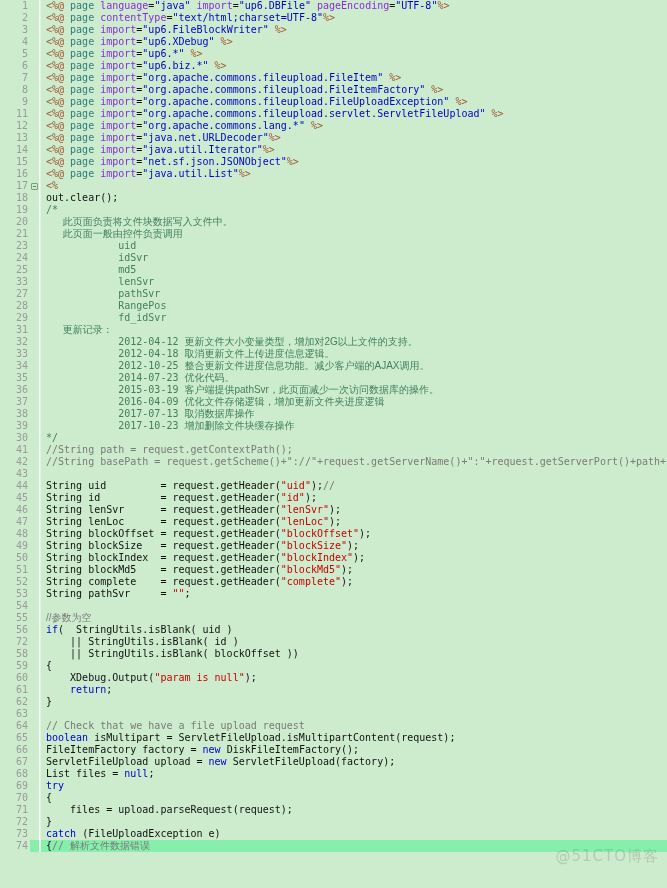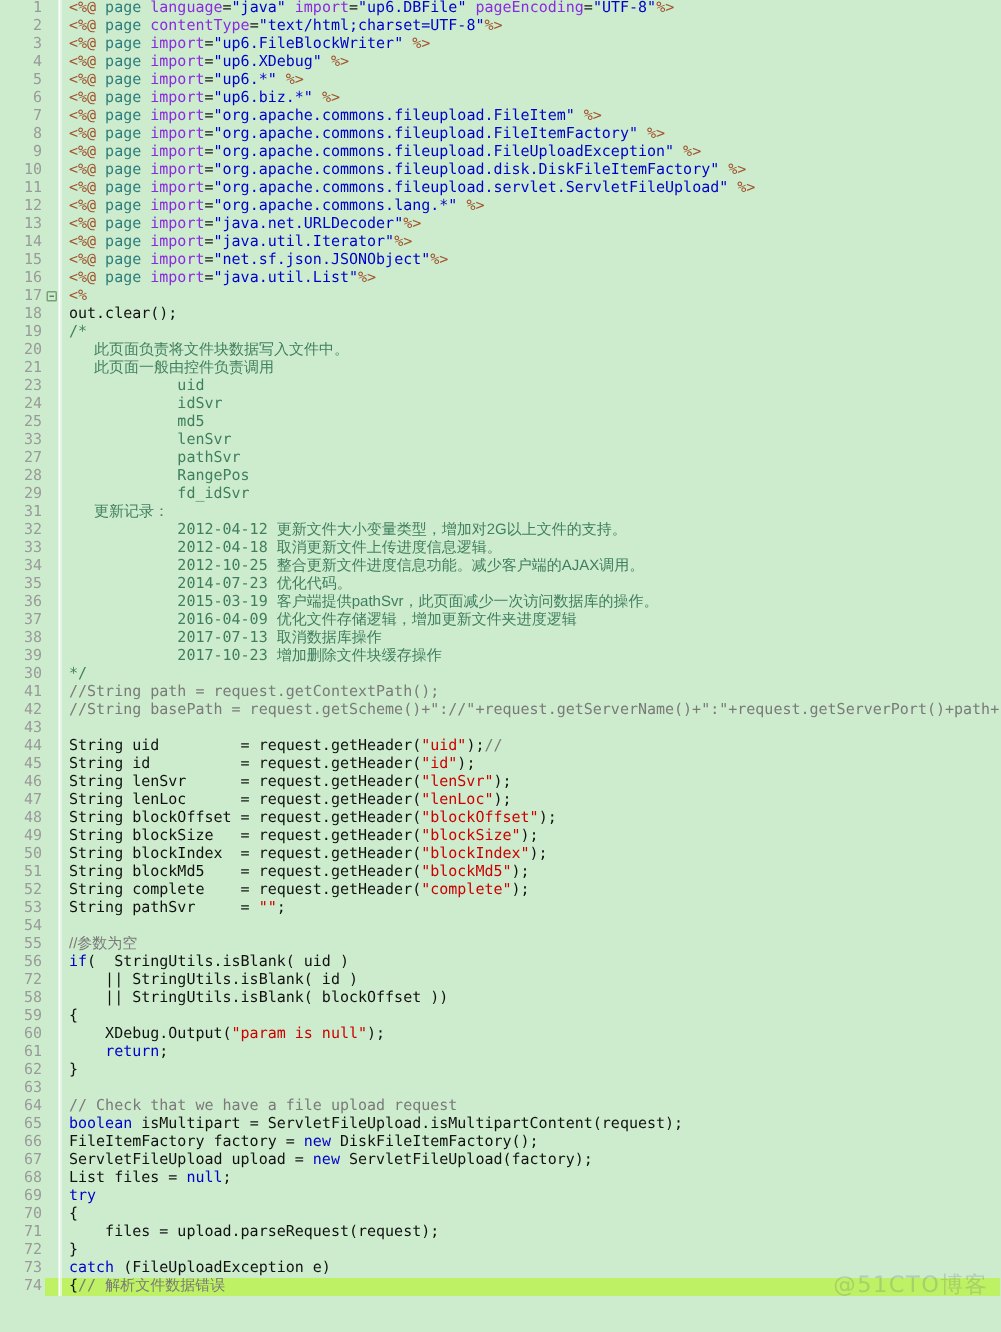--- a/index.html
+++ b/index.html
@@ -16,21 +16,21 @@
   }
   .code-lines { position:relative; }
   .line {
     display:flex;
     align-items:flex-start;
     height:12px;
     line-height:12px;
     white-space:pre;
     font-size:10px;
   }
-  .line.current { background:#bef264; }
+  .line.current { background:#86efac; }
   .gutter {
     width:30px;
     min-width:30px;
     text-align:right;
     padding-right:2px;
     color:#9a9a9a;
     font-size:10px;
     line-height:12px;
     background:#cdeccd;
     user-select:none;
@@ -103,21 +103,20 @@
   <div class="code-lines">
       <div class="line"><div class="gutter">1</div><div class="fold"></div><div class="sep"></div><div class="txt"><span class="tg">&lt;%@</span><span class="dir"> page </span><span class="att">language</span><span class="pln">=</span><span class="str">"java"</span><span class="att"> import</span><span class="pln">=</span><span class="str">"up6.DBFile"</span><span class="att"> pageEncoding</span><span class="pln">=</span><span class="str">"UTF-8"</span><span class="tg">%&gt;</span></div></div>
       <div class="line"><div class="gutter">2</div><div class="fold"></div><div class="sep"></div><div class="txt"><span class="tg">&lt;%@</span><span class="dir"> page </span><span class="att">contentType</span><span class="pln">=</span><span class="str">"text/html;charset=UTF-8"</span><span class="tg">%&gt;</span></div></div>
       <div class="line"><div class="gutter">3</div><div class="fold"></div><div class="sep"></div><div class="txt"><span class="tg">&lt;%@</span><span class="dir"> page </span><span class="att">import</span><span class="pln">=</span><span class="str">"up6.FileBlockWriter"</span><span class="tg"> %&gt;</span></div></div>
       <div class="line"><div class="gutter">4</div><div class="fold"></div><div class="sep"></div><div class="txt"><span class="tg">&lt;%@</span><span class="dir"> page </span><span class="att">import</span><span class="pln">=</span><span class="str">"up6.XDebug"</span><span class="tg"> %&gt;</span></div></div>
       <div class="line"><div class="gutter">5</div><div class="fold"></div><div class="sep"></div><div class="txt"><span class="tg">&lt;%@</span><span class="dir"> page </span><span class="att">import</span><span class="pln">=</span><span class="str">"up6.*"</span><span class="tg"> %&gt;</span></div></div>
       <div class="line"><div class="gutter">6</div><div class="fold"></div><div class="sep"></div><div class="txt"><span class="tg">&lt;%@</span><span class="dir"> page </span><span class="att">import</span><span class="pln">=</span><span class="str">"up6.biz.*"</span><span class="tg"> %&gt;</span></div></div>
       <div class="line"><div class="gutter">7</div><div class="fold"></div><div class="sep"></div><div class="txt"><span class="tg">&lt;%@</span><span class="dir"> page </span><span class="att">import</span><span class="pln">=</span><span class="str">"org.apache.commons.fileupload.FileItem"</span><span class="tg"> %&gt;</span></div></div>
       <div class="line"><div class="gutter">8</div><div class="fold"></div><div class="sep"></div><div class="txt"><span class="tg">&lt;%@</span><span class="dir"> page </span><span class="att">import</span><span class="pln">=</span><span class="str">"org.apache.commons.fileupload.FileItemFactory"</span><span class="tg"> %&gt;</span></div></div>
       <div class="line"><div class="gutter">9</div><div class="fold"></div><div class="sep"></div><div class="txt"><span class="tg">&lt;%@</span><span class="dir"> page </span><span class="att">import</span><span class="pln">=</span><span class="str">"org.apache.commons.fileupload.FileUploadException"</span><span class="tg"> %&gt;</span></div></div>
-      <div class="line"><div class="gutter">10</div><div class="fold"></div><div class="sep"></div><div class="txt"><span class="tg">&lt;%@</span><span class="dir"> page </span><span class="att">import</span><span class="pln">=</span><span class="str">"org.apache.commons.fileupload.disk.DiskFileItemFactory"</span><span class="tg"> %&gt;</span></div></div>
       <div class="line"><div class="gutter">11</div><div class="fold"></div><div class="sep"></div><div class="txt"><span class="tg">&lt;%@</span><span class="dir"> page </span><span class="att">import</span><span class="pln">=</span><span class="str">"org.apache.commons.fileupload.servlet.ServletFileUpload"</span><span class="tg"> %&gt;</span></div></div>
       <div class="line"><div class="gutter">12</div><div class="fold"></div><div class="sep"></div><div class="txt"><span class="tg">&lt;%@</span><span class="dir"> page </span><span class="att">import</span><span class="pln">=</span><span class="str">"org.apache.commons.lang.*"</span><span class="tg"> %&gt;</span></div></div>
       <div class="line"><div class="gutter">13</div><div class="fold"></div><div class="sep"></div><div class="txt"><span class="tg">&lt;%@</span><span class="dir"> page </span><span class="att">import</span><span class="pln">=</span><span class="str">"java.net.URLDecoder"</span><span class="tg">%&gt;</span></div></div>
       <div class="line"><div class="gutter">14</div><div class="fold"></div><div class="sep"></div><div class="txt"><span class="tg">&lt;%@</span><span class="dir"> page </span><span class="att">import</span><span class="pln">=</span><span class="str">"java.util.Iterator"</span><span class="tg">%&gt;</span></div></div>
       <div class="line"><div class="gutter">15</div><div class="fold"></div><div class="sep"></div><div class="txt"><span class="tg">&lt;%@</span><span class="dir"> page </span><span class="att">import</span><span class="pln">=</span><span class="str">"net.sf.json.JSONObject"</span><span class="tg">%&gt;</span></div></div>
       <div class="line"><div class="gutter">16</div><div class="fold"></div><div class="sep"></div><div class="txt"><span class="tg">&lt;%@</span><span class="dir"> page </span><span class="att">import</span><span class="pln">=</span><span class="str">"java.util.List"</span><span class="tg">%&gt;</span></div></div>
       <div class="line"><div class="gutter">17</div><div class="fold"><span class="fold-box"></span></div><div class="sep"></div><div class="txt"><span class="tg">&lt;%</span></div></div>
       <div class="line"><div class="gutter">18</div><div class="fold"></div><div class="sep"></div><div class="txt"><span class="pln">out.clear();</span></div></div>
       <div class="line"><div class="gutter">19</div><div class="fold"></div><div class="sep"></div><div class="txt"><span class="cmt">/*</span></div></div>
       <div class="line"><div class="gutter">20</div><div class="fold"></div><div class="sep"></div><div class="txt"><span class="cmt cn">      此页面负责将文件块数据写入文件中。</span></div></div>

